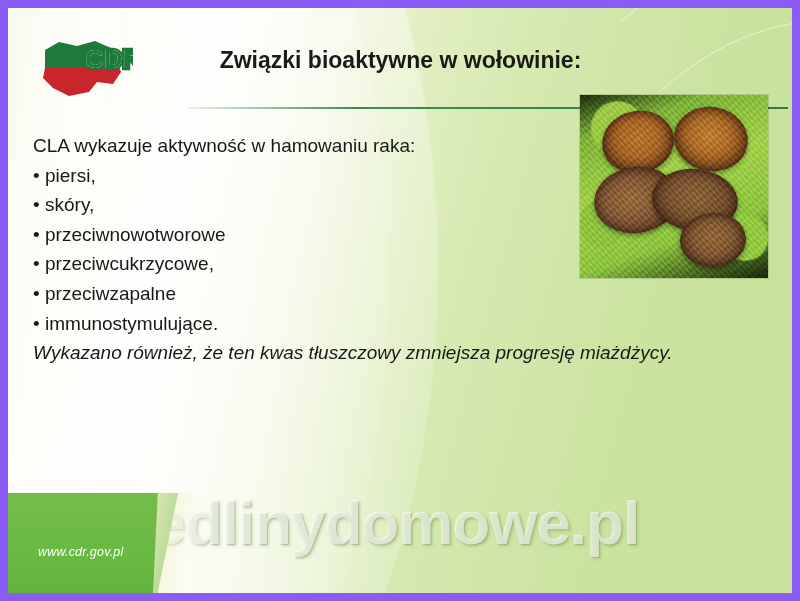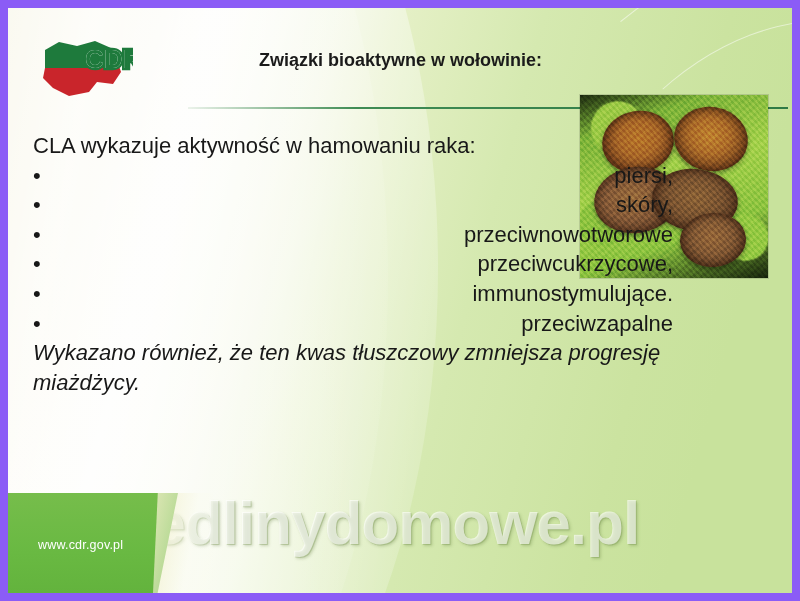--- a/index.html
+++ b/index.html
@@ -95,25 +95,26 @@
     left: 145px;
     bottom: 0;
     width: 60px;
     height: 100px;
     background: linear-gradient(100deg, rgba(240,238,200,0.85) 0%, rgba(250,252,238,0.35) 60%, rgba(255,255,255,0) 100%);
     clip-path: polygon(8% 0, 100% 0, 100% 100%, 0 100%);
   }
   .footer-url {
     position: absolute;
     left: 30px;
-    bottom: 41px;
+    bottom: 34px;
     color: #ffffff;
     font-size: 12.5px;
     letter-spacing: 0.2px;
     font-family: "Liberation Sans", sans-serif;
+    font-style: italic;
   }
 
   
   .logo {
     position: absolute;
     left: 29px;
     top: 30px;
     width: 96px;
     height: 62px;
   }
@@ -122,21 +123,21 @@
   
   .title-block {
     position: absolute;
     left: 150px;
     top: 38px;
     width: 485px;
     text-align: center;
   }
   .title-line {
     color: #1a1a1a;
-    font-size: 18px;
+    font-size: 23px;
     font-weight: bold;
     line-height: 29px;
     font-family: "Liberation Sans", sans-serif;
     white-space: nowrap;
   }
   .title-rule {
     position: absolute;
     left: 180px;
     top: 99px;
     width: 600px;
@@ -191,27 +192,27 @@
 
   
   .body-text {
     position: absolute;
     left: 25px;
     top: 123px;
     width: 640px;
   }
   .line {
     color: #181818;
-    font-size: 22px;
+    font-size: 19px;
     line-height: 29.6px;
     font-family: "Liberation Sans", sans-serif;
     white-space: nowrap;
     position: relative;
   }
-  .line.bullet { padding-left: 12px; text-align: right; }
+  .line.bullet { padding-left: 12px; }
   .line.bullet::before {
     content: "\2022";
     position: absolute;
     left: 0;
     top: 0;
   }
   .line.wrap { white-space: normal; font-style: italic; }
 
   
   .watermark {
@@ -272,22 +273,22 @@
         <div class="photo-noise"></div>
       </div>
     </div>
 
     <div class="body-text">
       <div class="line">CLA wykazuje aktywność w hamowaniu raka:</div>
       <div class="line bullet">piersi,</div>
       <div class="line bullet">skóry,</div>
       <div class="line bullet">przeciwnowotworowe</div>
       <div class="line bullet">przeciwcukrzycowe,</div>
+      <div class="line bullet">przeciwzapalne</div>
       <div class="line bullet">immunostymulujące.</div>
-      <div class="line bullet">przeciwzapalne</div>
       <div class="line wrap">Wykazano również, że ten kwas tłuszczowy zmniejsza progresję miażdżycy.</div>
     </div>
 
     <div class="watermark">wedlinydomowe.pl</div>
 
     <div class="footer-wedge"></div>
     <div class="footer-wedge-soft"></div>
     <div class="footer-url">www.cdr.gov.pl</div>
 
   </div>

